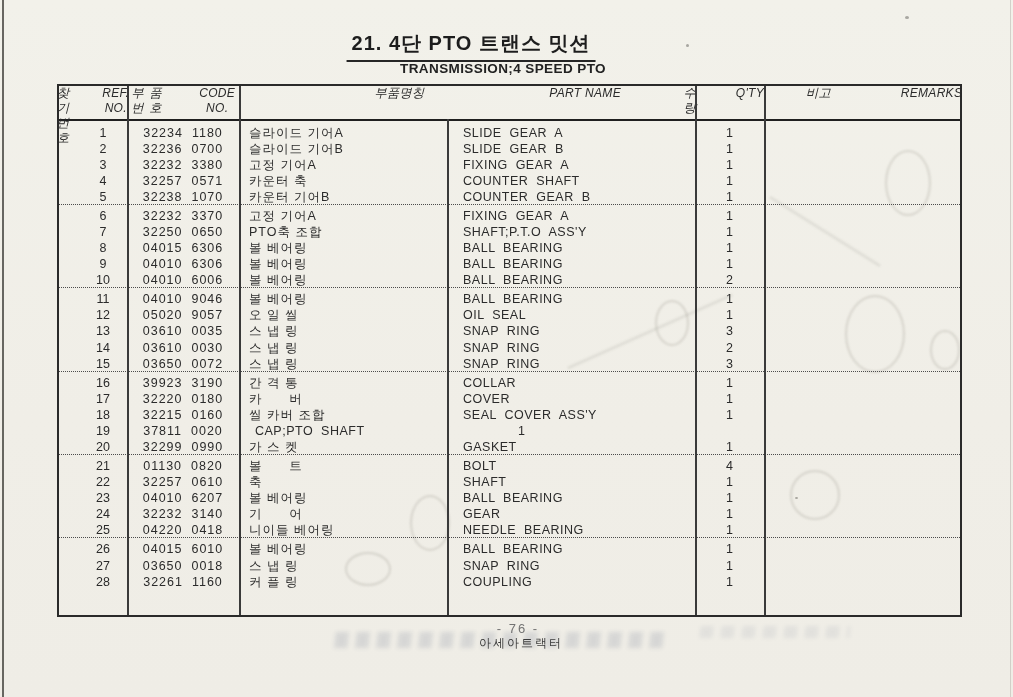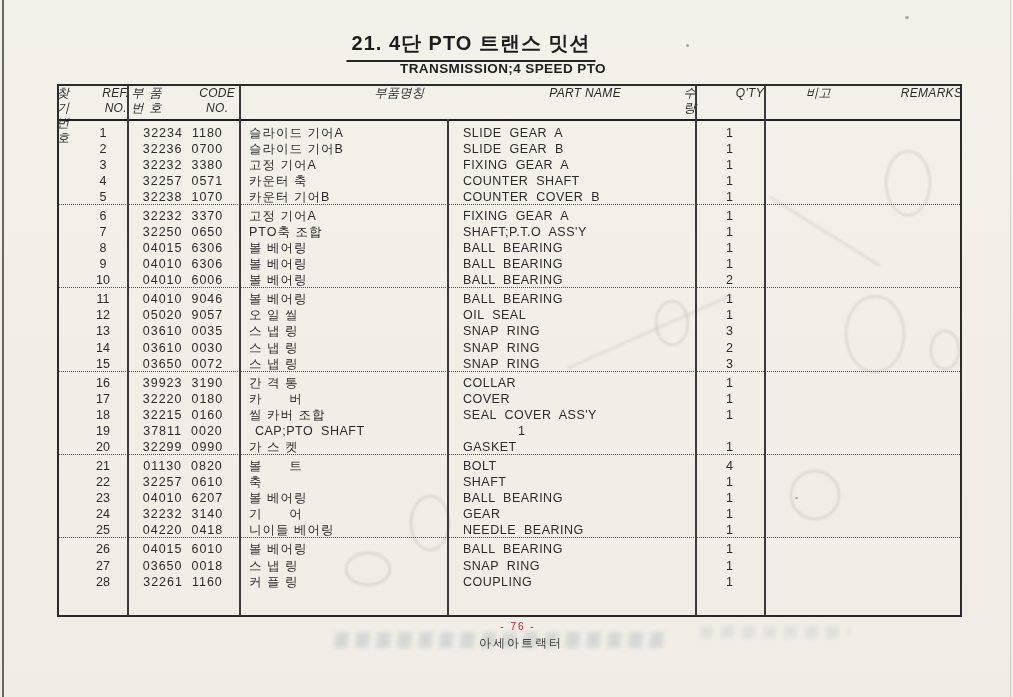--- a/index.html
+++ b/index.html
@@ -53,21 +53,21 @@
   .group:last-child{flex:1;}
   .tr{display:flex;height:16.1px;line-height:16.1px;font-size:12.5px;white-space:pre;}
   .td{box-sizing:border-box;}
   .td.ref{width:68px;text-align:center;padding-left:20px;}
   .td.code{width:112px;text-align:center;letter-spacing:1px;}
   .td.nko{width:208px;padding-left:10px;letter-spacing:1px;}
   .td.nen{width:248px;padding-left:16px;letter-spacing:.5px;word-spacing:4px;}
   .td.qty{width:69px;text-align:center;}
   
   .page-num{position:absolute;top:621px;left:518px;transform:translateX(-50%);
-    font-size:10px;letter-spacing:2px;color:#b91c1c;white-space:nowrap;}
+    font-size:13px;letter-spacing:2px;color:#737373;white-space:nowrap;}
   .publisher{position:absolute;top:635px;left:521px;transform:translateX(-50%);
     font-size:12px;letter-spacing:2px;color:#3a3a3a;white-space:nowrap;}
 </style>
 </head>
 <body>
 
 <div class="scan-edge-left"></div>
 <div class="scan-edge-right"></div>
 <div class="speck" style="left:905px;top:16px;width:4px;height:3px;"></div>
 <div class="speck" style="left:686px;top:44px;width:3px;height:3px;"></div>
@@ -148,21 +148,21 @@
     <span class="td ref">4</span>
     <span class="td code">32257  0571</span>
     <span class="td nko">카운터 축</span>
     <span class="td nen">COUNTER SHAFT</span>
     <span class="td qty">1</span>
   </div>
         <div class="tr">
     <span class="td ref">5</span>
     <span class="td code">32238  1070</span>
     <span class="td nko">카운터 기어B</span>
-    <span class="td nen">COUNTER COVER B</span>
+    <span class="td nen">COUNTER GEAR B</span>
     <span class="td qty">1</span>
   </div>
       </div>
     <div class="group">
         <div class="tr">
     <span class="td ref">6</span>
     <span class="td code">32232  3370</span>
     <span class="td nko">고정 기어A</span>
     <span class="td nen">FIXING GEAR A</span>
     <span class="td qty">1</span>

